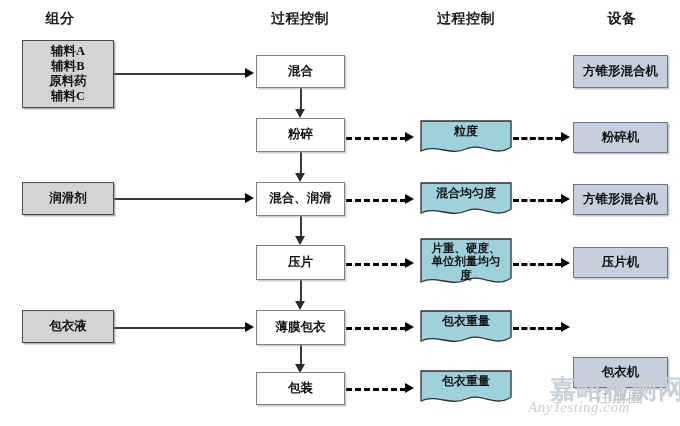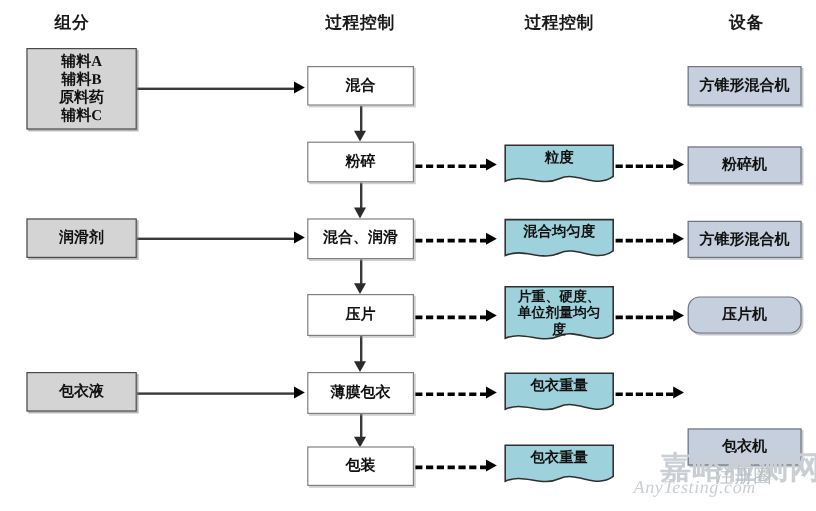--- a/index.html
+++ b/index.html
@@ -270,21 +270,21 @@
     </svg>
     <div class="doc-label">包衣重量</div>
   </div>
 
   <div class="node equipment" style="left:573px; top:55px; width:95px; height:33px;">方锥形混合机</div>
 
   <div class="node equipment" style="left:573px; top:122px; width:95px; height:31px;">粉碎机</div>
 
   <div class="node equipment" style="left:573px; top:184px; width:95px; height:31px;">方锥形混合机</div>
 
-  <div class="node equipment" style="left:573px; top:247px; width:95px; height:31px;border-radius:10px;">压片机</div>
+  <div class="node equipment" style="left:573px; top:247px; width:95px; height:31px;">压片机</div>
 
   <div class="node equipment" style="left:573px; top:311px; width:95px; height:31px;margin-top:46px;">包衣机</div>
 
   <div class="watermark">
     <div class="wm-cn" style="left:528px; top:372px;margin-left:22px;">嘉峪检测网</div>
     <div class="wm-sub" style="left:596px; top:388px;">注册圈</div>
     <div class="wm-en" style="left:528px; top:399px;">AnyTesting.com</div>
   </div>
 
 </div>

